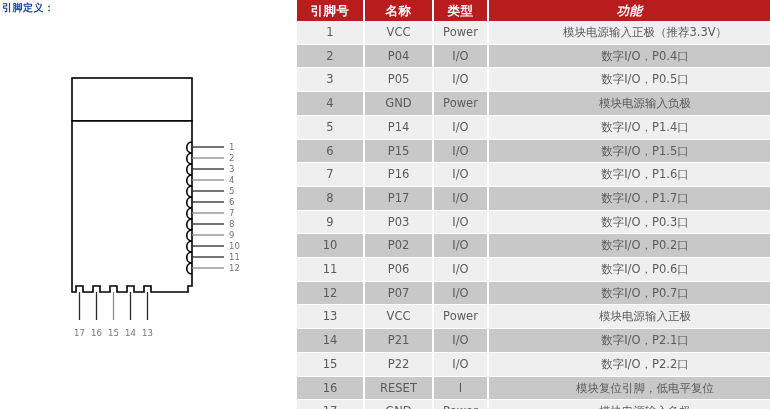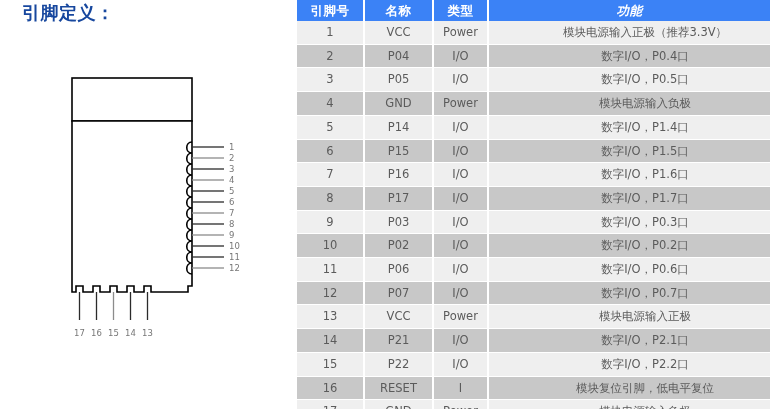--- a/index.html
+++ b/index.html
@@ -18,26 +18,25 @@
 
   
   #left-panel {
     position: absolute;
     left: 0; top: 0;
     width: 295px; height: 409px;
   }
   #page-title {
     position: absolute;
     left: 2px; top: 1px;
-    font-size: 18px;
+    font-size: 10px;
     font-weight: bold;
     color: #17479E;
     letter-spacing: 0.5px;
     white-space: nowrap;
-    margin-left: 20px;
   }
 
   
   #module-drawing {
     position: absolute;
     left: 0; top: 0;
     width: 295px; height: 409px;
   }
 
   
@@ -48,21 +47,21 @@
     border-collapse: separate;
     border-spacing: 0;
     table-layout: fixed;
   }
   #pin-table col.c-num  { width: 68px; }
   #pin-table col.c-name { width: 69px; }
   #pin-table col.c-type { width: 55px; }
   #pin-table col.c-func { width: 281px; }
 
   #pin-table thead th {
-    background: #3b82f6;
+    background: #b91c1c;
     color: #ffffff;
     font-size: 12.5px;
     font-weight: bold;
     height: 21px;
     line-height: 21px;
     padding: 0;
     text-align: center;
     border-right: 2px solid #ffffff;
     letter-spacing: 0.5px;
   }

